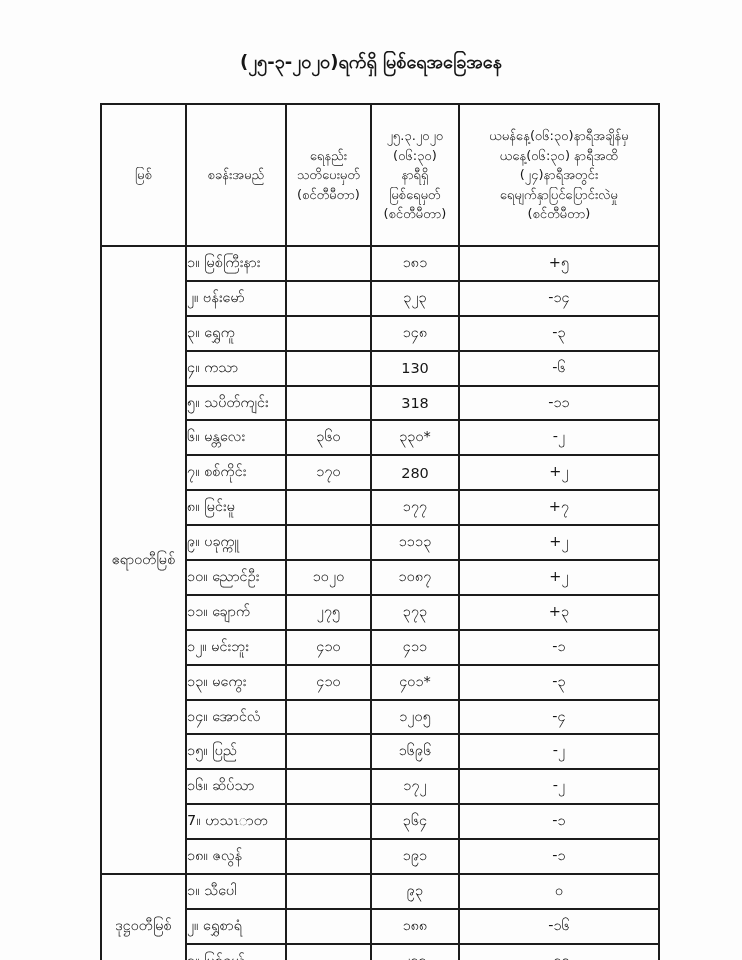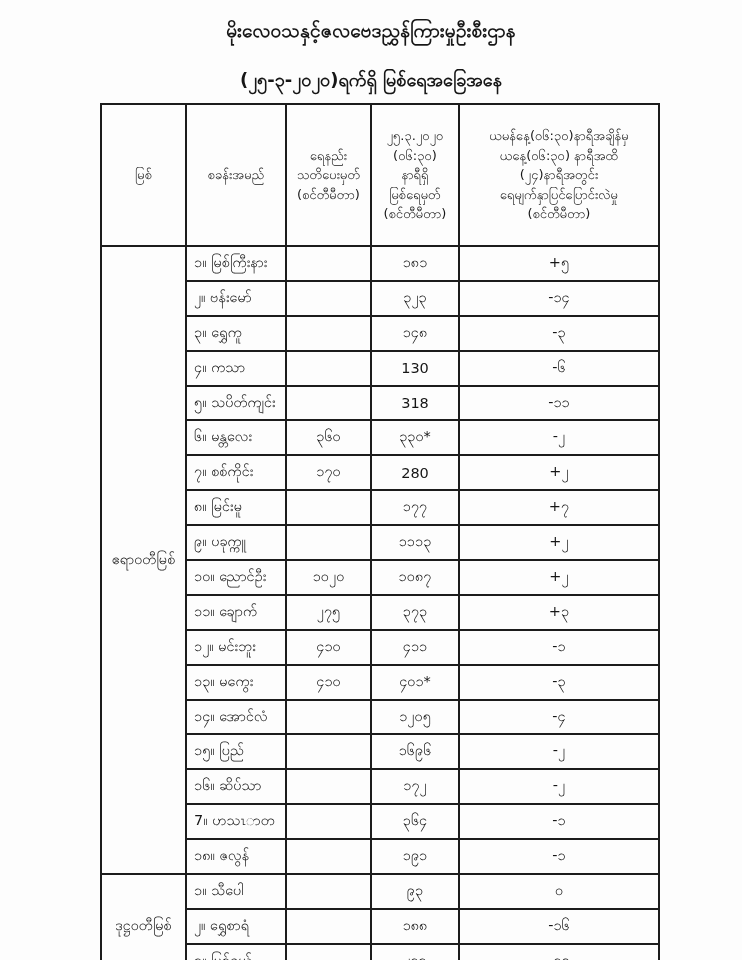--- a/index.html
+++ b/index.html
@@ -31,21 +31,20 @@
     letter-spacing: 0.2px;
   }
   .title-line2 {
     position: absolute;
     top: 50px;
     left: 0;
     width: 742px;
     text-align: center;
     font-size: 18px;
     font-weight: bold;
-    margin-top: 18px;
   }
   .date-line {
     position: absolute;
     top: 79px;
     left: 100px;
     width: 558px;
     text-align: right;
     font-size: 15px;
     font-weight: bold;
   }
@@ -74,36 +73,35 @@
     white-space: pre-line;
     padding: 2px 7px;
   }
   tbody td {
     height: 30.9px;
     font-size: 14.5px;
     vertical-align: middle;
   }
   .station-cell {
     text-align: left;
-    padding-left: 7px;
+    padding-left: 0;
   }
   .num-cell {
     text-align: center;
   }
   .river-cell {
     text-align: center;
     vertical-align: middle;
     font-size: 14.5px;
   }
 </style>
 </head>
 <body>
 
 <div class="doc">
-  <div class="title-line1">မိုးလေဝသနှင့်ဇလဗေဒညွှန်ကြားမှုဦးစီးဌာန</div>
   <div class="title-line2">(၂၅-၃-၂၀၂၀)ရက်ရှိ မြစ်ရေအခြေအနေ</div>
 
   <table class="report">
     <colgroup>
       <col style="width:85px">
       <col style="width:100px">
       <col style="width:85px">
       <col style="width:88px">
       <col style="width:200px">
     </colgroup>

